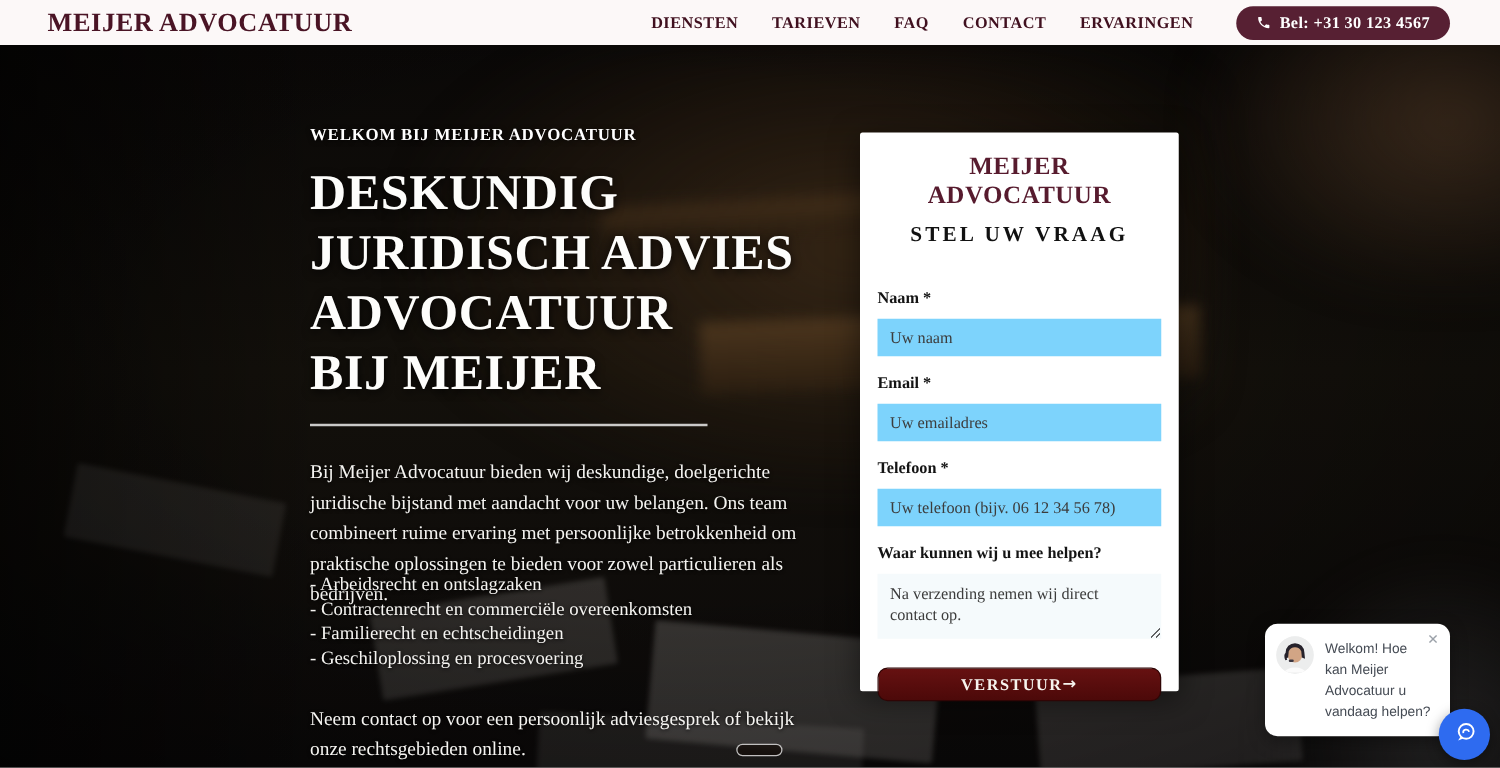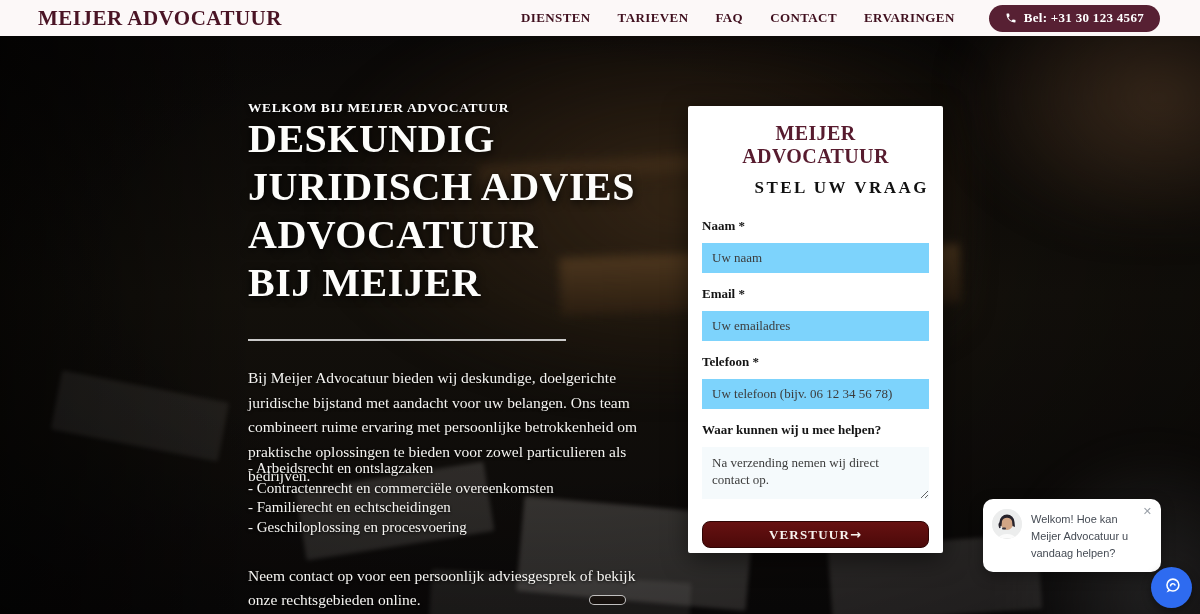--- a/index.html
+++ b/index.html
@@ -53,58 +53,58 @@
   .p4 { left:55px; top:350px; width:170px; height:60px; transform:rotate(11deg); opacity:.4; }
   .p5 { left:830px; top:505px; width:210px; height:75px; transform:rotate(-4deg); opacity:.8; }
   .p6 { left:430px; top:540px; width:260px; height:60px; transform:rotate(3deg); opacity:.5; }
   .vignette { left:0; top:0; width:1200px; height:578px;
     background:radial-gradient(ellipse at 45% 40%, transparent 40%, rgba(0,0,0,.45) 100%); }
 
   
   .eyebrow { position:absolute; left:248px; top:100px; color:#fff;
     font-size:13.5px; font-weight:bold; letter-spacing:.6px; z-index:10;
     text-shadow:0 1px 4px rgba(0,0,0,.9); }
-  .h1 { position:absolute; left:248px; top:115px; color:#fdfdfb; z-index:10;
+  .h1 { position:absolute; left:248px; top:130px; color:#fdfdfb; z-index:10;
     font-size:40px; font-weight:bold; line-height:48px; letter-spacing:.5px;
     text-shadow:0 2px 8px rgba(0,0,0,.85); }
   .h1 span { display:block; }
   .divider { position:absolute; left:248px; top:339px; width:318px; height:2px;
     background:rgba(235,235,235,.85); z-index:10; }
   .intro { position:absolute; left:248px; top:366px; width:424px; color:#f5f4f1;
     font-size:15.5px; line-height:24.5px; z-index:10; text-shadow:0 1px 3px rgba(0,0,0,.9); }
   .services { position:absolute; left:248px; top:459px; width:424px; color:#f5f4f1;
     font-size:15px; line-height:19.5px; z-index:10; text-shadow:0 1px 3px rgba(0,0,0,.9);
     list-style:none; }
   .closing { position:absolute; left:248px; top:553px; width:420px; color:#f5f4f1;
     font-size:15.5px; line-height:24px; z-index:10; text-shadow:0 1px 3px rgba(0,0,0,.9);margin-top:11px; }
 
   
   .form-card { position:absolute; left:688px; top:106px; width:255px; height:447px;
     background:#fff; z-index:20; padding:16px 14px; box-shadow:0 6px 24px rgba(0,0,0,.5);
     border-radius:2px; }
   .form-brand { text-align:center; color:#571b2e; font-size:20px; font-weight:bold;
     letter-spacing:.4px; margin-bottom:10px; }
-  .form-title { text-align:right; color:#111; font-size:17px; font-weight:bold;
-    letter-spacing:2.5px; margin-bottom:20px; }
+  .form-title { text-align:center; color:#111; font-size:17px; font-weight:bold;
+    letter-spacing:2.5px; margin-bottom:32px; }
   .f-label { display:block; font-size:13px; font-weight:bold; color:#141414; margin-bottom:9px; }
   .f-input { width:100%; height:30px; border:none; background:#7dd3fc; outline:none;
     font-family:inherit; font-size:13px; color:#222; padding:0 10px; margin-bottom:13px; }
   .f-input::placeholder, .f-textarea::placeholder { color:#3c3c3c; opacity:1; }
   .f-textarea { width:100%; height:52px; border:none; background:#f5fafc; outline:none;
     font-family:inherit; font-size:13px; color:#222; padding:7px 10px; resize:both;
     line-height:17px; }
   .submit-btn { margin-top:18px; width:100%; height:27px; cursor:pointer;
     background:linear-gradient(180deg,#661111 0%,#4c0909 100%);
     border:1px solid #300505; border-radius:8px; color:#f7f3ee;
     font-family:inherit; font-size:13px; font-weight:bold; letter-spacing:1.2px;
     display:flex; align-items:center; justify-content:center; gap:0; }
   .submit-arrow { font-family:"DejaVu Sans",sans-serif; font-size:13px; font-weight:bold; }
 
   
-  .chat-card { position:absolute; left:983px; top:499px; width:178px; min-height:58px;
+  .chat-card { position:absolute; left:1012px; top:499px; width:148px; min-height:58px;
     background:#fff; border-radius:10px; z-index:30;
     box-shadow:0 4px 14px rgba(0,0,0,.35); padding:10px 14px 10px 9px;
     display:flex; gap:9px; font-family:"Liberation Sans","DejaVu Sans",sans-serif; }
   .chat-tail { position:absolute; left:1144px; top:551px; width:12px; height:12px;
     background:#fff; transform:rotate(45deg); z-index:29; }
   .chat-avatar { width:30px; height:30px; border-radius:50%; overflow:hidden; flex:0 0 30px;
     background:#eceded; }
   .chat-text { font-size:11px; line-height:17px; color:#454b54; padding-top:2px; width:112px; }
   .chat-close { position:absolute; top:7px; right:9px; font-size:11px; color:#9aa0a8;
     cursor:pointer; font-family:"DejaVu Sans",sans-serif; line-height:1; }

